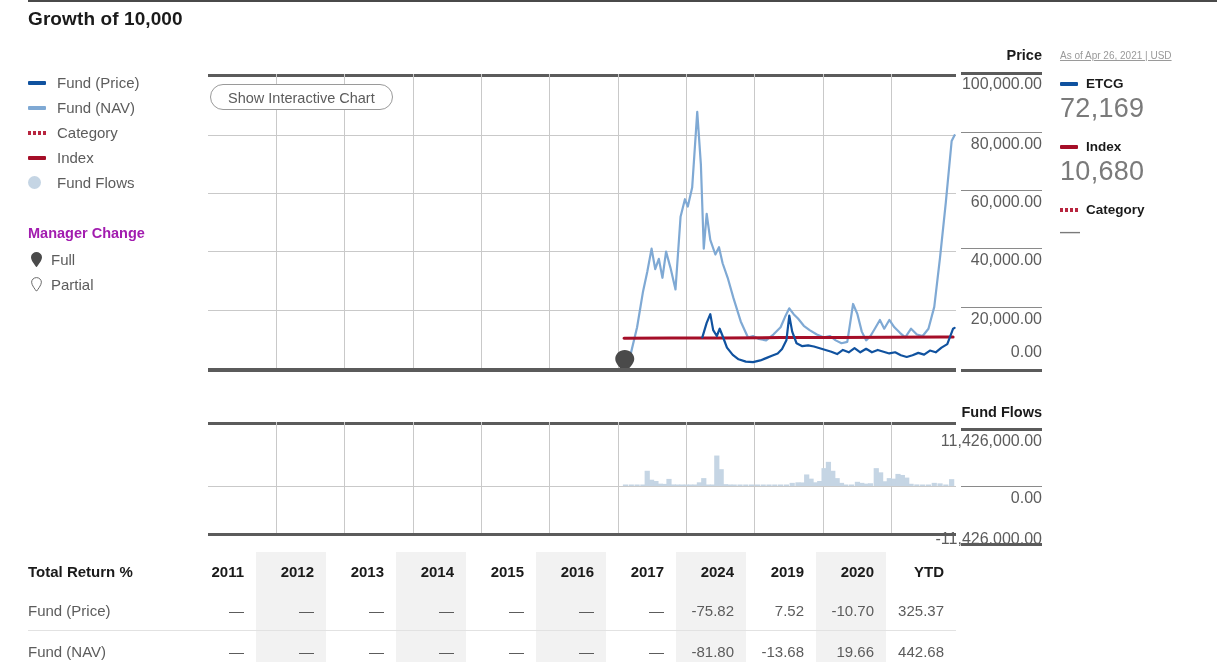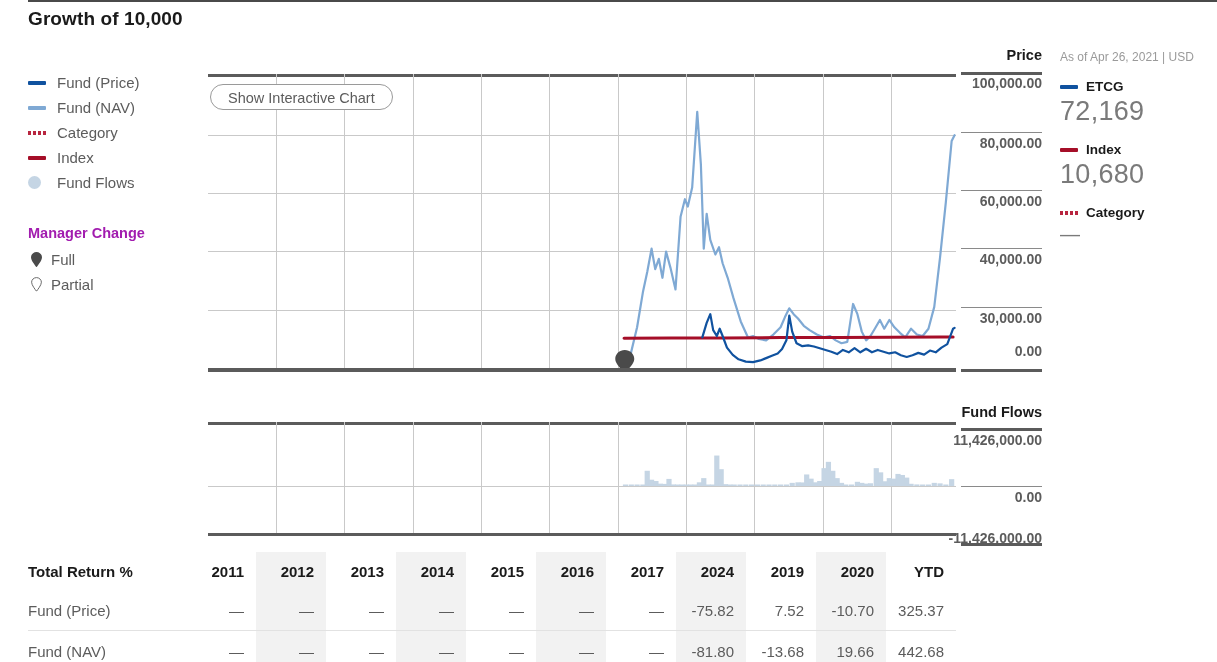--- a/index.html
+++ b/index.html
@@ -46,36 +46,36 @@
     height:26px;padding:0 17px;line-height:26px;
     border:1px solid #9a9a9a;border-radius:14px;background:#fff;
     font-size:14.5px;color:#5c5c5c;cursor:pointer;white-space:nowrap;
   }
 
   
   .axis-growth{position:absolute;left:956px;top:47px;width:86px;}
   .ax-head{
     position:absolute;right:0;top:0;font-size:14.5px;font-weight:bold;color:#1a1a1a;
   }
-  .ax-tick{position:absolute;right:0;font-size:14px;color:#5c5c5c;white-space:nowrap;font-weight:bold;}
+  .ax-tick{position:absolute;right:0;font-size:16px;color:#5c5c5c;white-space:nowrap;}
   .ax-rule{position:absolute;right:0;width:81px;height:1px;background:#8a8a8a;}
   .ax-rule.heavy{height:3px;background:#5b5b5b;}
 
   
   .flows-wrap{position:absolute;left:208px;top:422px;width:748px;height:114px;}
   .fl-top{position:absolute;left:0;top:0;width:748px;height:3px;background:#5b5b5b;}
   .fl-bot{position:absolute;left:0;bottom:0;width:748px;height:3px;background:#5b5b5b;}
   .fl-mid{position:absolute;left:0;top:64px;width:748px;height:1px;background:#c9c9c9;}
   .fl-v{position:absolute;top:0;width:1px;height:114px;background:#c9c9c9;}
   .flows-svg{position:absolute;left:0;top:0;width:748px;height:114px;}
   .axis-flows{position:absolute;left:956px;top:404px;width:86px;}
 
   
   .rpanel{position:absolute;left:1060px;top:50px;width:157px;}
-  .as-of{font-size:12px;color:#9a9a9a;white-space:nowrap;}
+  .as-of{font-size:10px;color:#9a9a9a;white-space:nowrap;text-decoration:underline;}
   .rp-key{display:flex;align-items:center;margin-top:15px;}
   .rp-key .sw-line,.rp-key .sw-dot{margin-right:8px;}
   .rp-name{font-size:13.5px;font-weight:bold;color:#1a1a1a;}
   .rp-val{font-size:27px;color:#7a7a7a;margin-top:2px;letter-spacing:.3px;line-height:1.15;}
   .rp-dash{font-size:20px;color:#7a7a7a;margin-top:4px;line-height:1;}
 
   
   .tbl{position:absolute;left:28px;top:552px;width:928px;border-collapse:collapse;}
   .tbl td,.tbl th{padding:0;}
   .tbl .hdr td{
@@ -182,21 +182,21 @@
   <div class="ax-head">Price</div>
   <div class="ax-rule heavy" style="top:25px"></div>
   <div class="ax-tick" style="top:28px">100,000.00</div>
   <div class="ax-rule" style="top:85px"></div>
   <div class="ax-tick" style="top:88px">80,000.00</div>
   <div class="ax-rule" style="top:143px"></div>
   <div class="ax-tick" style="top:146px">60,000.00</div>
   <div class="ax-rule" style="top:201px"></div>
   <div class="ax-tick" style="top:204px">40,000.00</div>
   <div class="ax-rule" style="top:260px"></div>
-  <div class="ax-tick" style="top:263px">30,000.00</div>
+  <div class="ax-tick" style="top:263px">20,000.00</div>
   <div class="ax-tick" style="top:296px">0.00</div>
   <div class="ax-rule heavy" style="top:322px"></div>
 </div>
 
 <div class="flows-wrap">
   <div class="fl-top"></div>
   <div class="fl-mid"></div>
   <div class="fl-v" style="left:68px"></div>
   <div class="fl-v" style="left:136px"></div>
   <div class="fl-v" style="left:205px"></div>

